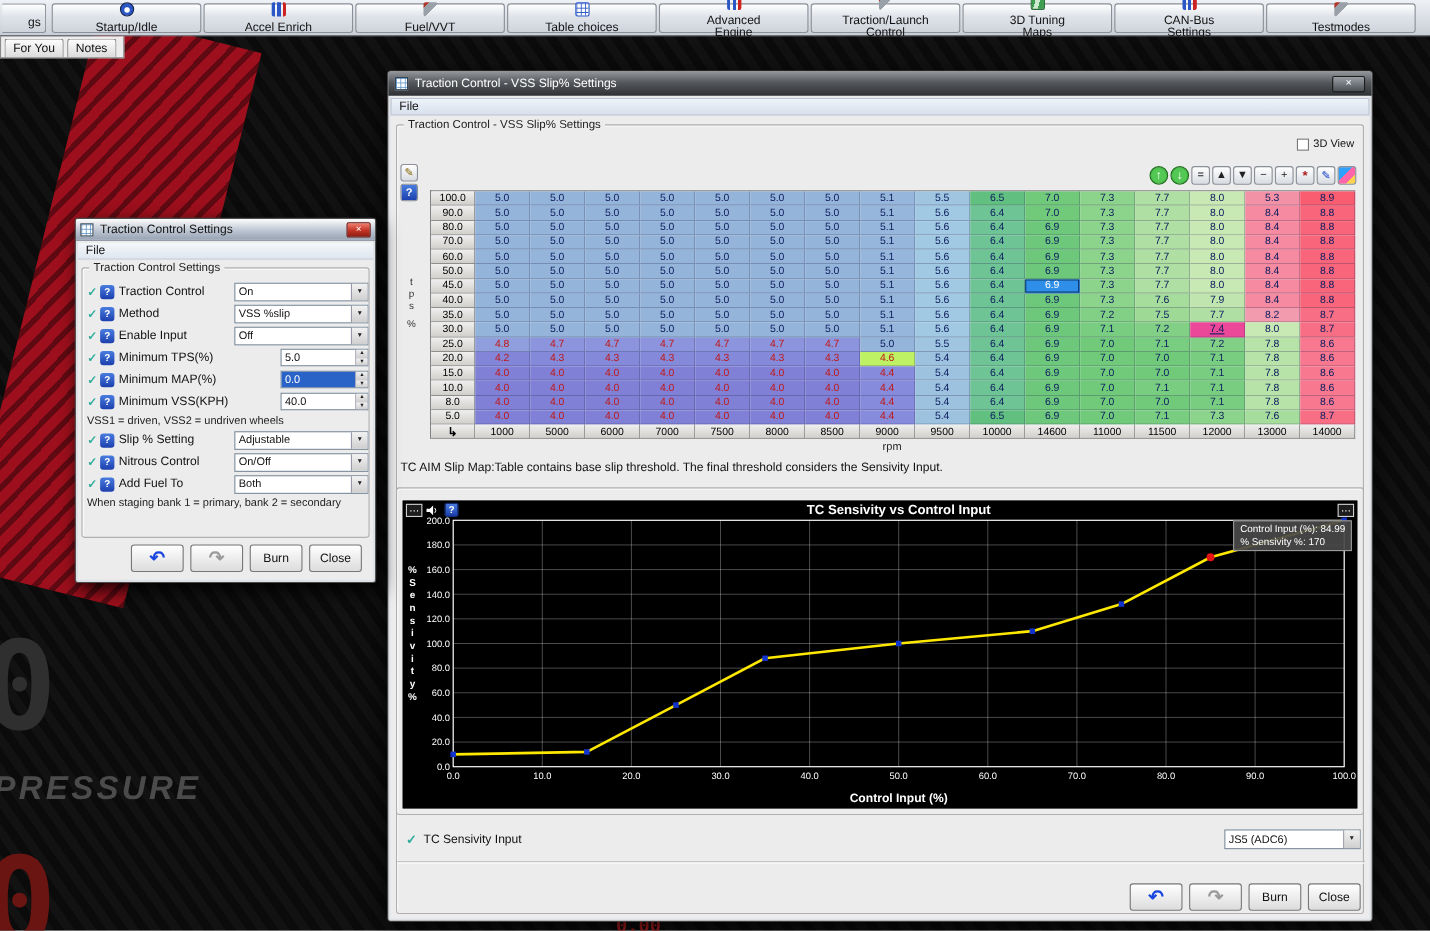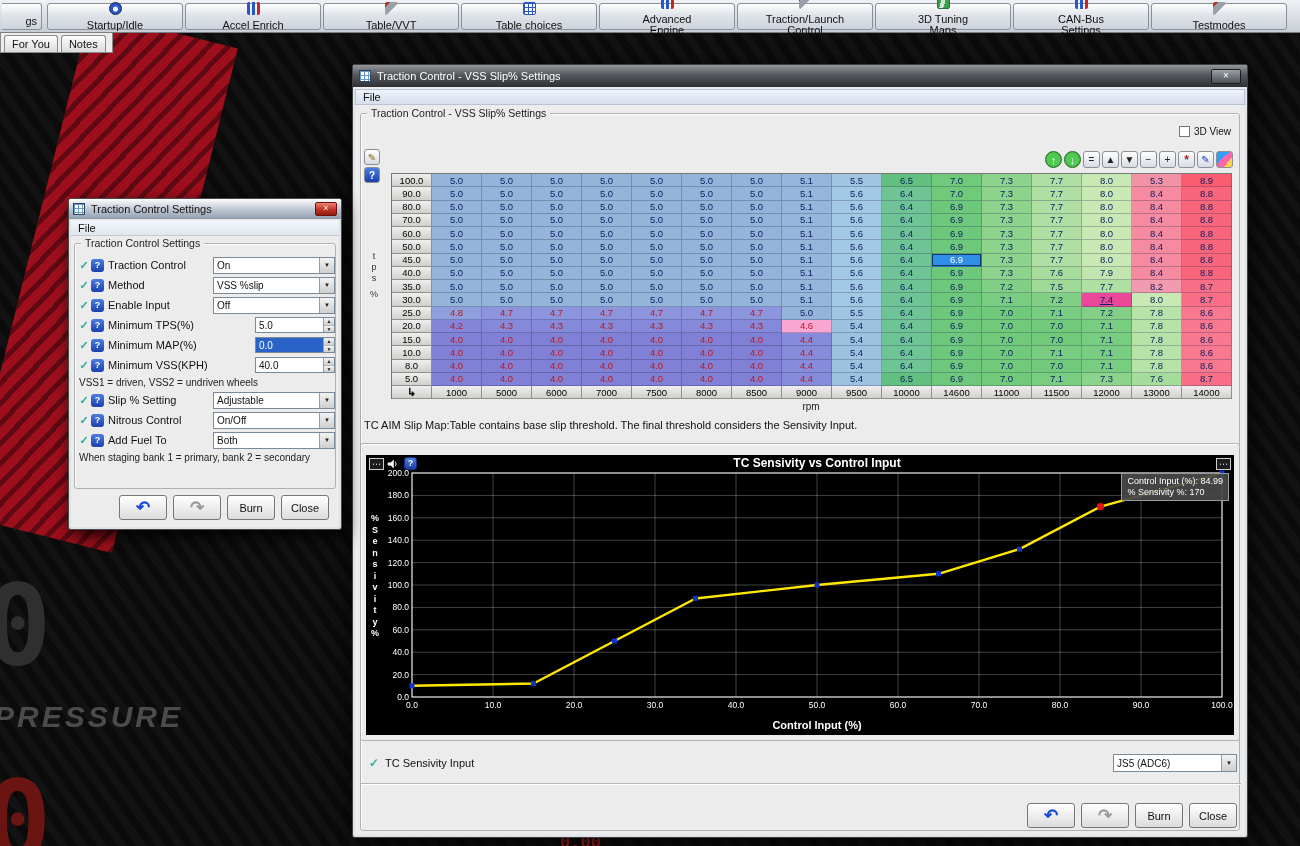--- a/index.html
+++ b/index.html
@@ -173,21 +173,21 @@
       <div class="tb-btn">
         <span class="tb-ic ic-gauge"></span>
         <span class="tb-txt">Startup/Idle</span>
       </div>
       <div class="tb-btn">
         <span class="tb-ic ic-bars"></span>
         <span class="tb-txt">Accel Enrich</span>
       </div>
       <div class="tb-btn">
         <span class="tb-ic ic-wrench"></span>
-        <span class="tb-txt">Table/VVT</span>
+        <span class="tb-txt">Fuel/VVT</span>
       </div>
       <div class="tb-btn">
         <span class="tb-ic ic-grid"></span>
         <span class="tb-txt">Table choices</span>
       </div>
       <div class="tb-btn">
         <span class="tb-ic ic-bars"></span>
         <span class="tb-txt">Advanced<br>Engine</span>
       </div>
       <div class="tb-btn">
@@ -443,21 +443,21 @@
       <div class="gc" style="background: rgb(183, 226, 168);">7.8</div>
       <div class="gc" style="background: rgb(247, 120, 143);">8.6</div>
       <div class="gc ghd">20.0</div>
       <div class="gc red" style="background: rgb(131, 134, 216);">4.2</div>
       <div class="gc red" style="background: rgb(133, 137, 217);">4.3</div>
       <div class="gc red" style="background: rgb(133, 137, 217);">4.3</div>
       <div class="gc red" style="background: rgb(133, 137, 217);">4.3</div>
       <div class="gc red" style="background: rgb(133, 137, 217);">4.3</div>
       <div class="gc red" style="background: rgb(133, 137, 217);">4.3</div>
       <div class="gc red" style="background: rgb(133, 137, 217);">4.3</div>
-      <div class="gc red" style="background: #f9a8d4;">4.6</div>
+      <div class="gc red" style="background: #bef264;">4.6</div>
       <div class="gc" style="background: rgb(157, 194, 224);">5.4</div>
       <div class="gc" style="background: rgb(111, 196, 149);">6.4</div>
       <div class="gc" style="background: rgb(109, 200, 123);">6.9</div>
       <div class="gc" style="background: rgb(112, 202, 122);">7.0</div>
       <div class="gc" style="background: rgb(112, 202, 122);">7.0</div>
       <div class="gc" style="background: rgb(121, 205, 128);">7.1</div>
       <div class="gc" style="background: rgb(183, 226, 168);">7.8</div>
       <div class="gc" style="background: rgb(247, 120, 143);">8.6</div>
       <div class="gc ghd">15.0</div>
       <div class="gc red" style="background: rgb(128, 128, 214);">4.0</div>

